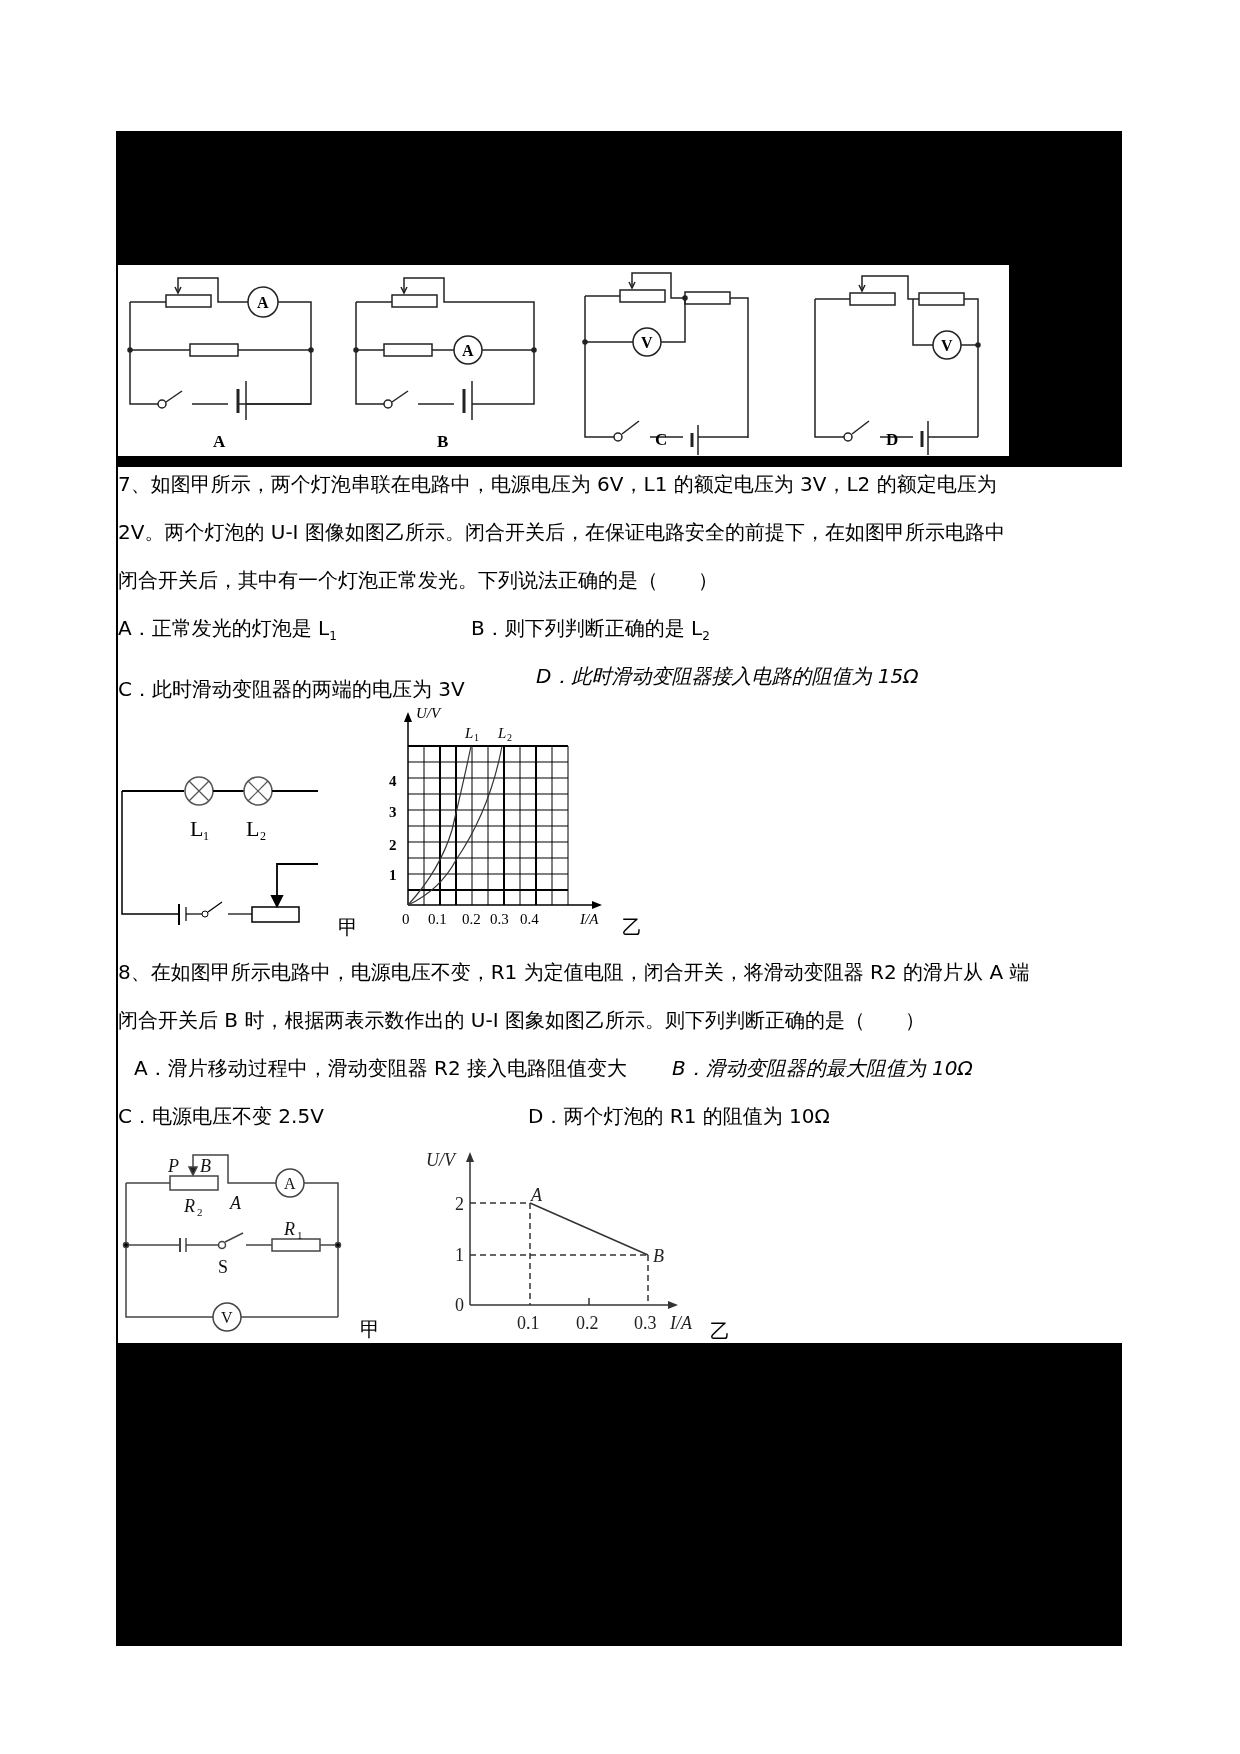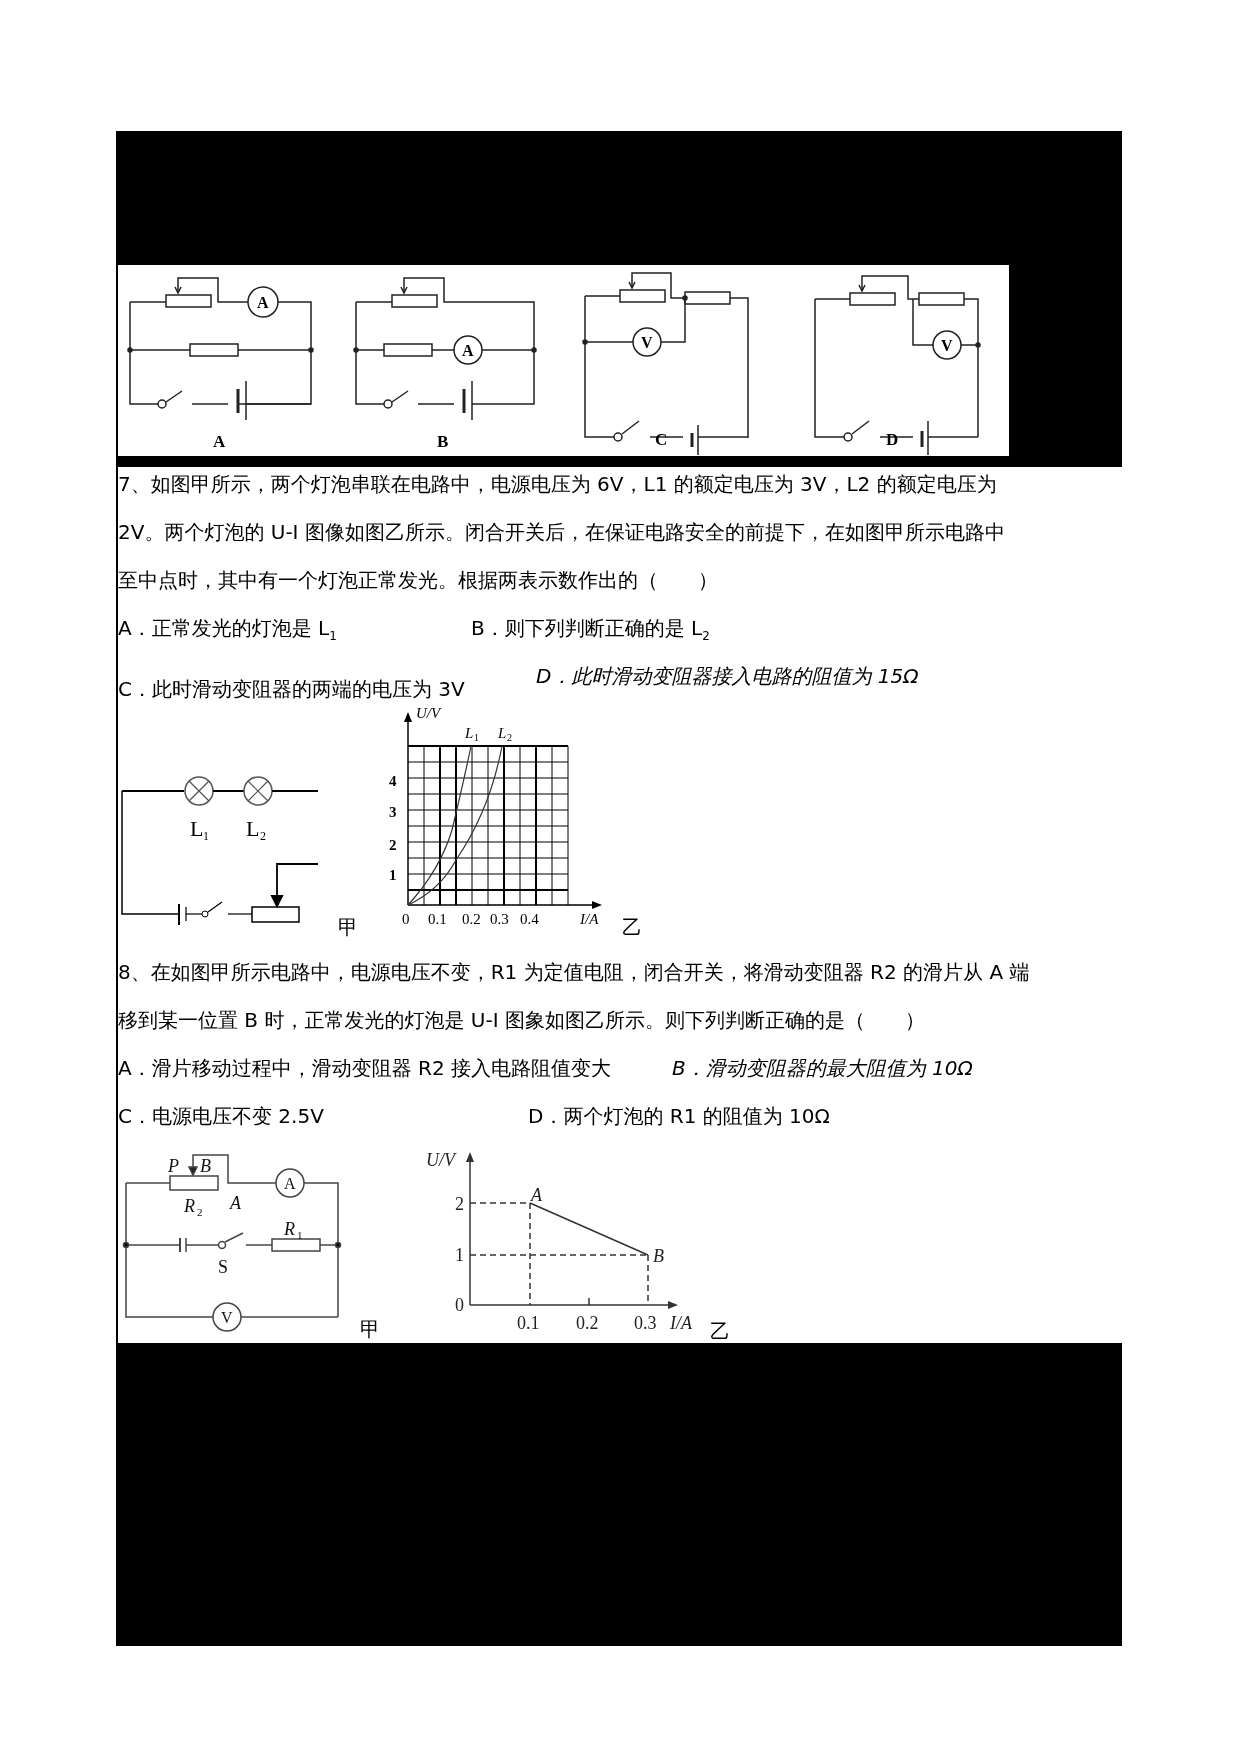--- a/index.html
+++ b/index.html
@@ -110,21 +110,21 @@
     <line x1="120" y1="156" x2="120" y2="192"></line>
     <polyline points="120,172 170,172"></polyline>
     <circle cx="170" cy="80" r="2" fill="#222"></circle>
   </g>
 </svg>
 <div class="cap" style="left:655px;top:430px;font-family:'Liberation Serif',serif;font-weight:bold;font-size:17px;">C</div>
 <div class="cap" style="left:886px;top:430px;font-family:'Liberation Serif',serif;font-weight:bold;font-size:17px;">D</div>
 
 <div class="line" style="top:470px;">7、如图甲所示，两个灯泡串联在电路中，电源电压为 6V，L1 的额定电压为 3V，L2 的额定电压为</div>
 <div class="line" style="top:518px;">2V。两个灯泡的 U-I 图像如图乙所示。闭合开关后，在保证电路安全的前提下，在如图甲所示电路中</div>
-<div class="line" style="top:566px;">至中点时，其中有一个灯泡正常发光。根据两表示数作出的（　　）</div>
+<div class="line" style="top:566px;">闭合开关后，其中有一个灯泡正常发光。下列说法正确的是（　　）</div>
 <div class="line" style="top:614px;"><span>A．正常发光的灯泡是 L</span><sub>1</sub></div>
 <div class="line" style="top:614px;left:471px;"><span>B．则下列判断正确的是 L</span><sub>2</sub></div>
 <div class="line" style="top:662px;margin-top:13px;">C．此时滑动变阻器的两端的电压为 3V</div>
 <div class="line" style="top:662px;left:536px;font-style:italic;">D．此时滑动变阻器接入电路的阻值为 15Ω</div>
 
 <svg class="fig" style="left:118px;top:770px;" width="200" height="170" stroke="#000" fill="none" stroke-width="2">
   <polyline points="4,21 66,21"></polyline>
   <circle cx="81" cy="21" r="14" stroke="#555" stroke-width="1.5"></circle>
   <line x1="71" y1="11" x2="91" y2="31" stroke="#555" stroke-width="1.2"></line>
   <line x1="91" y1="11" x2="71" y2="31" stroke="#555" stroke-width="1.2"></line>
@@ -193,22 +193,22 @@
     <text x="68" y="224">0.1</text>
     <text x="102" y="224">0.2</text>
     <text x="130" y="224">0.3</text>
     <text x="160" y="224">0.4</text>
     <text x="220" y="224" font-style="italic">I/A</text>
   </g>
 </svg>
 <div class="cap" style="left:622px;top:914px;">乙</div>
 
 <div class="line" style="top:958px;">8、在如图甲所示电路中，电源电压不变，R1 为定值电阻，闭合开关，将滑动变阻器 R2 的滑片从 A 端</div>
-<div class="line" style="top:1006px;">移到某一位置 B 时，正常发光的灯泡是 U-I 图象如图乙所示。则下列判断正确的是（　　）</div>
-<div class="line" style="top:1054px;">A．滑片移动过程中，滑动变阻器 R2 接入电路阻值变大</div>
+<div class="line" style="top:1006px;">闭合开关后 B 时，根据两表示数作出的 U-I 图象如图乙所示。则下列判断正确的是（　　）</div>
+<div class="line" style="top:1054px;padding-left:16px;">A．滑片移动过程中，滑动变阻器 R2 接入电路阻值变大</div>
 <div class="line" style="top:1054px;left:672px;font-style:italic;">B．滑动变阻器的最大阻值为 10Ω</div>
 <div class="line" style="top:1102px;">C．电源电压不变 2.5V</div>
 <div class="line" style="top:1102px;left:528px;">D．两个灯泡的 R1 的阻值为 10Ω</div>
 
 <svg class="fig" style="left:118px;top:1145px;" width="230" height="195" stroke="#444" fill="none" stroke-width="1.5">
   <polyline points="8,38 52,38"></polyline>
   <rect x="52" y="31" width="48" height="14"></rect>
   <polyline points="75,26 75,10 110,10 110,38 122,38 158,38"></polyline>
   <polygon points="71,22 79,22 75,30" fill="#222"></polygon>
   <circle cx="172" cy="38" r="14"></circle>

